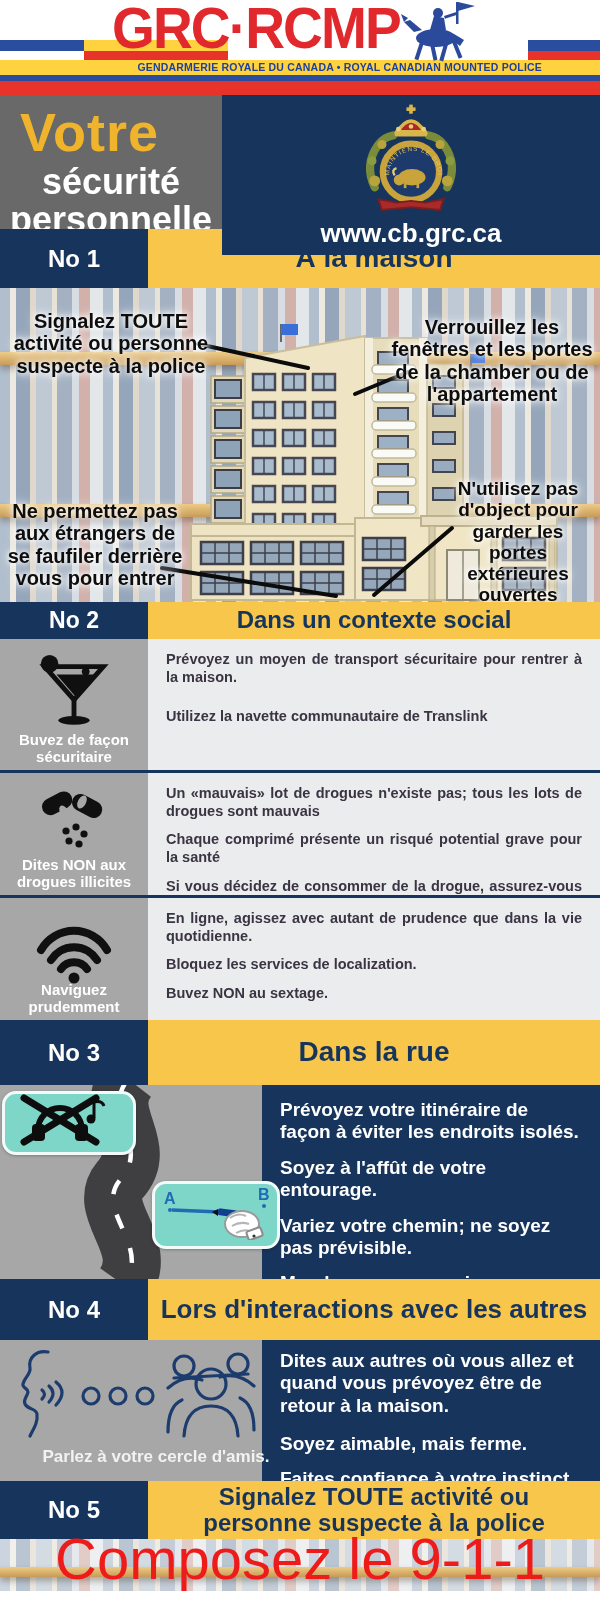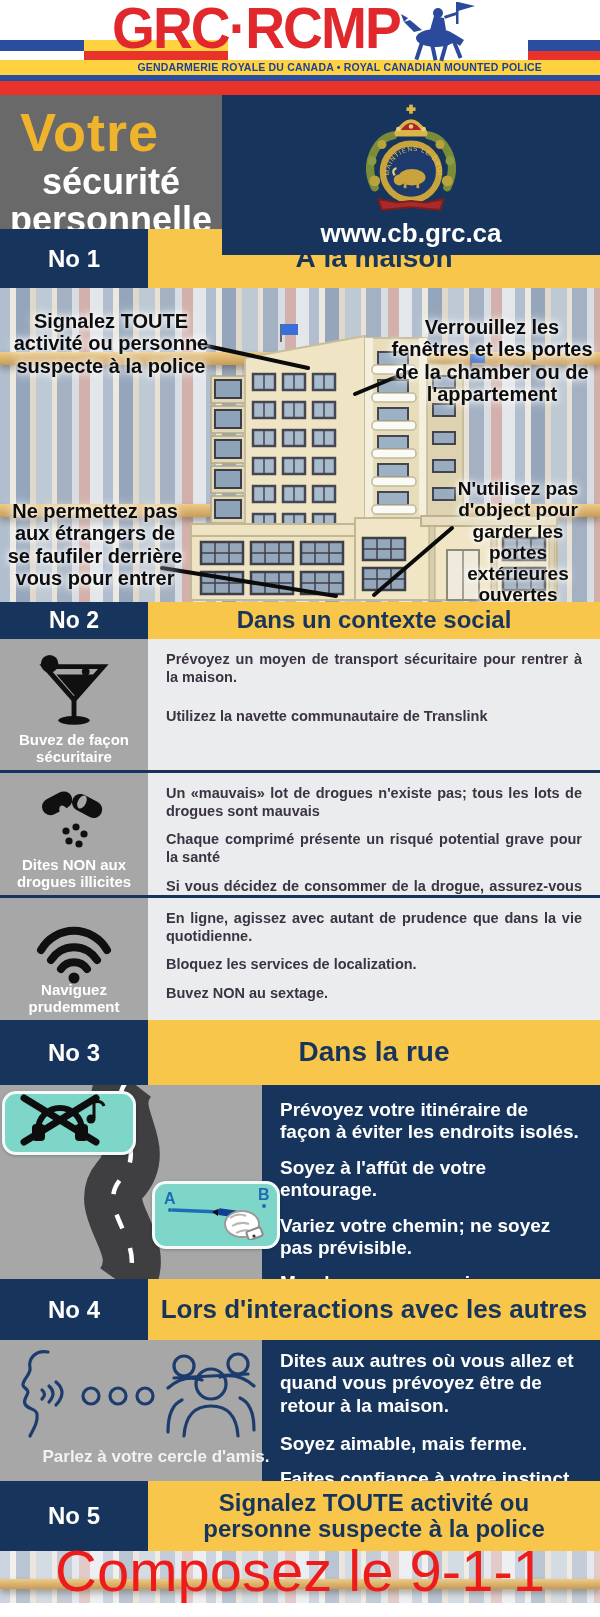--- a/index.html
+++ b/index.html
@@ -22,21 +22,21 @@
   .tb-left{width:222px;height:160px;background:#696969;box-sizing:border-box;padding-top:4px;}
   .tb-right{width:378px;height:160px;background:#17355c;position:relative;}
   .t1{color:#f0b42c;font-size:54px;font-weight:bold;margin:2px 0 0 20px;letter-spacing:1px;}
   .t2,.t3{color:#fff;font-weight:bold;font-size:36px;text-align:center;line-height:1.05;}
   .crest{position:absolute;left:50%;top:6px;transform:translateX(-50%);}
   .url{position:absolute;bottom:6px;width:100%;text-align:center;color:#fff;font-weight:bold;font-size:26px;}
   
   .banner{display:flex;width:600px;}
   .badge{width:148px;background:#17355c;color:#fff;font-weight:bold;display:flex;align-items:center;justify-content:center;}
   .btitle{flex:1;background:#f7c64b;color:#17355c;font-weight:bold;display:flex;align-items:center;justify-content:center;text-align:center;line-height:1.1;}
-  .h55{height:59px}.h37{height:37px}.h65{height:65px}.h61{height:61px}.h62{height:70px}
+  .h55{height:59px}.h37{height:37px}.h65{height:65px}.h61{height:61px}.h62{height:58px}
   .fs28{font-size:28px}.fs24{font-size:24px}.fs23{font-size:23px}
   
   .books{background-color:#c2c7cc;background-image:
     linear-gradient(rgba(255,255,255,.18),rgba(255,255,255,.18)),
     repeating-linear-gradient(90deg,#9fb0c4 0 10px,#e8e4da 10px 16px,#7e93ad 16px 30px,#d9cfc0 30px 36px,#b0bdcb 36px 52px,#e3dccd 52px 57px,#8fa0b5 57px 72px,#cfd6dd 72px 79px,#c99f98 79px 90px,#dde2e6 90px 103px),
     repeating-linear-gradient(90deg,rgba(255,255,255,0) 0 37px,rgba(255,255,255,.35) 37px 41px,rgba(0,0,0,.08) 41px 63px);}
   .shelf{position:absolute;left:0;width:600px;height:13px;background:linear-gradient(#edcb86,#c79b57);box-shadow:0 4px 6px rgba(60,40,20,.35);}
   
   .home{position:relative;width:600px;height:314px;overflow:hidden;}
   .callout{position:absolute;font-weight:bold;color:#0d0d0d;font-size:20px;line-height:1.12;text-align:center;

